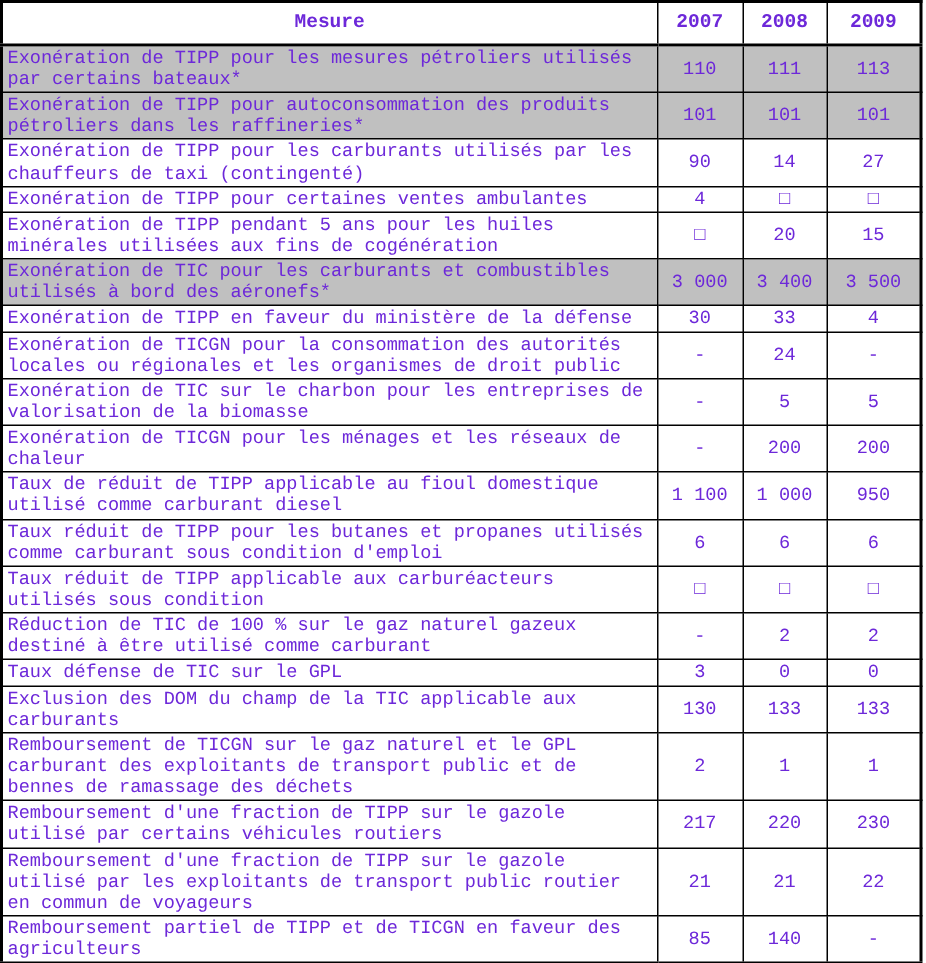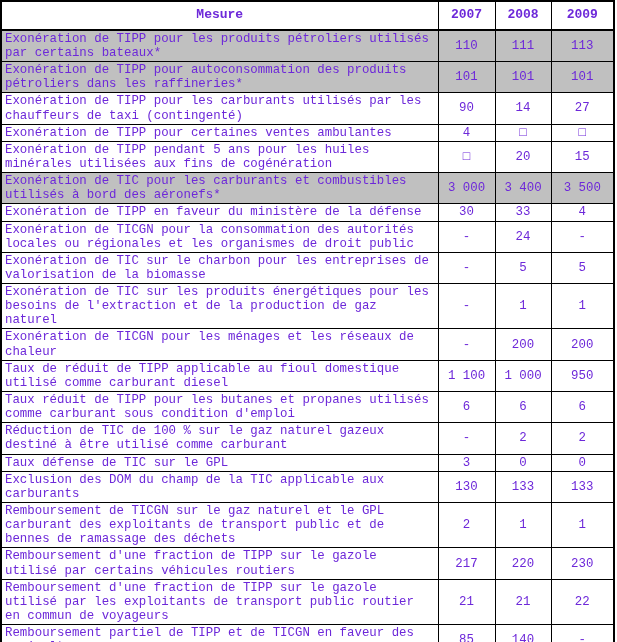--- a/index.html
+++ b/index.html
@@ -73,21 +73,21 @@
     <thead>
       <tr>
           <th>Mesure</th>
           <th>2007</th>
           <th>2008</th>
           <th>2009</th>
         </tr>
     </thead>
     <tbody>
         <tr class="shaded">
-          <td class="measure">Exonération de TIPP pour les produits pétroliers utilisés par certains bateaux*</td>
+          <td class="measure">Exonération de TIPP pour les mesures pétroliers utilisés par certains bateaux*</td>
           <td class="value">110</td>
           <td class="value">111</td>
           <td class="value">113</td>
         </tr>
         <tr class="shaded">
           <td class="measure">Exonération de TIPP pour autoconsommation des produits pétroliers dans les raffineries*</td>
           <td class="value">101</td>
           <td class="value">101</td>
           <td class="value">101</td>
         </tr>
@@ -127,42 +127,42 @@
           <td class="value">24</td>
           <td class="value">-</td>
         </tr>
         <tr>
           <td class="measure">Exonération de TIC sur le charbon pour les entreprises de valorisation de la biomasse</td>
           <td class="value">-</td>
           <td class="value">5</td>
           <td class="value">5</td>
         </tr>
         <tr>
-          <td class="measure">Exonération de TIC sur les produits énergétiques pour les besoins de l'extraction et de la production de gaz naturel</td>
-          <td class="value">-</td>
-          <td class="value">1</td>
-          <td class="value">1</td>
-        </tr>
-        <tr>
           <td class="measure">Exonération de TICGN pour les ménages et les réseaux de chaleur</td>
           <td class="value">-</td>
           <td class="value">200</td>
           <td class="value">200</td>
         </tr>
         <tr>
           <td class="measure">Taux de réduit de TIPP applicable au fioul domestique utilisé comme carburant diesel</td>
           <td class="value">1 100</td>
           <td class="value">1 000</td>
           <td class="value">950</td>
         </tr>
         <tr>
           <td class="measure">Taux réduit de TIPP pour les butanes et propanes utilisés comme carburant sous condition d'emploi</td>
           <td class="value">6</td>
           <td class="value">6</td>
           <td class="value">6</td>
+        </tr>
+        <tr>
+          <td class="measure">Taux réduit de TIPP applicable aux carburéacteurs utilisés sous condition</td>
+          <td class="value">□</td>
+          <td class="value">□</td>
+          <td class="value">□</td>
         </tr>
         <tr>
           <td class="measure">Réduction de TIC de 100 % sur le gaz naturel gazeux destiné à être utilisé comme carburant</td>
           <td class="value">-</td>
           <td class="value">2</td>
           <td class="value">2</td>
         </tr>
         <tr>
           <td class="measure">Taux défense de TIC sur le GPL</td>
           <td class="value">3</td>

